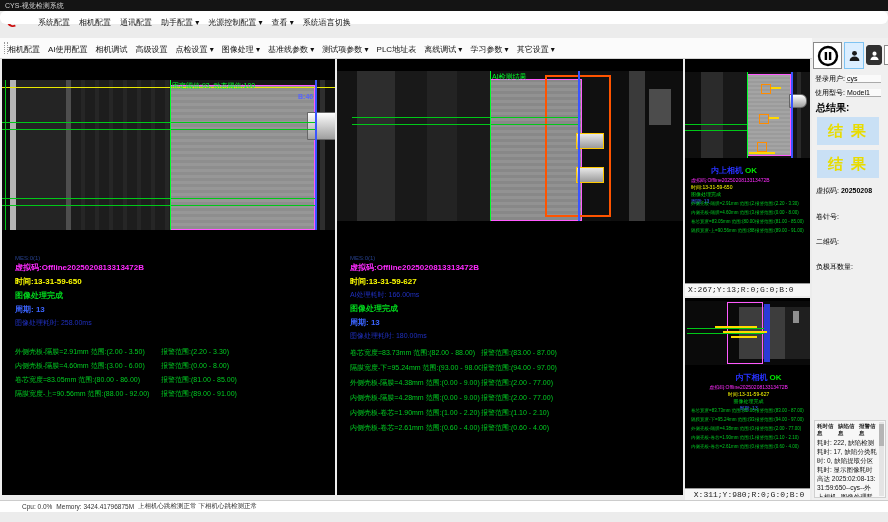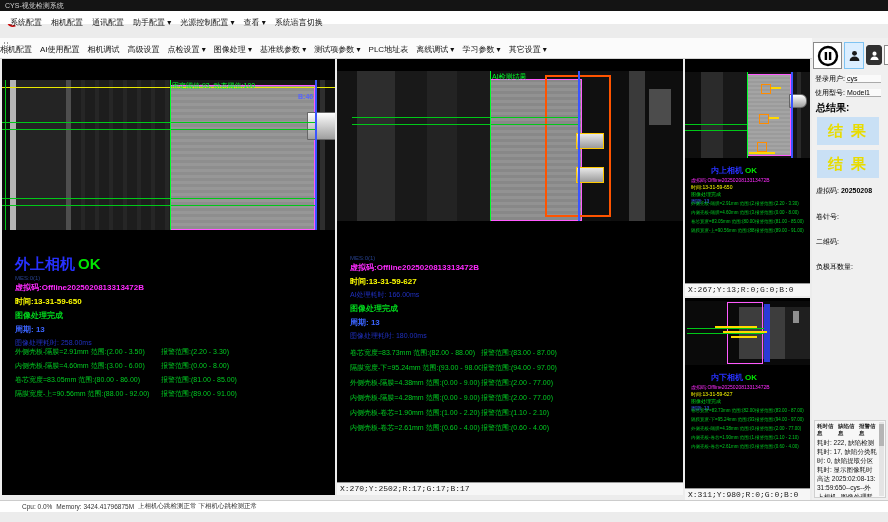--- a/index.html
+++ b/index.html
@@ -1,30 +1,30 @@
 <!DOCTYPE html>
 <html><head>
 <meta charset="utf-8">
 <style>
   html,body{margin:0;padding:0;background:#dcdcdc;}
   #window{position:relative;width:888px;height:522px;background:#ececec;font-family:"Liberation Sans",sans-serif;overflow:hidden;}
   .titlebar{position:absolute;left:0;top:0;width:100%;height:11px;background:#141414;color:#cfcfcf;font-size:7px;line-height:11px;padding-left:5px;box-sizing:border-box;}
-  .menubar{position:absolute;left:0;top:11px;width:100%;height:13px;background:#fff;padding-left:10px;box-sizing:border-box;white-space:nowrap;}
+  .menubar{position:absolute;left:0;top:11px;width:100%;height:13px;background:#fff;padding-left:38px;box-sizing:border-box;white-space:nowrap;border-radius:6px;}
   .mi{display:inline-block;font-size:8px;line-height:13px;color:#111;margin-right:9px;cursor:default;}
   .logo{position:absolute;left:3px;top:12px;width:18px;height:18px;}
   .tabrow{position:absolute;left:0;top:24px;width:100%;height:14px;background:#f0f0f0;border-bottom:1px solid #c8c8c8;box-sizing:border-box;}
   .tab{display:inline-block;margin-left:4px;margin-top:1px;padding:0 7px;font-size:8px;line-height:12px;background:#fff;border:1px solid #b8b8b8;border-bottom:none;color:#111;}
-  .toolbar{position:absolute;left:0;top:38px;width:100%;height:21px;background:#fbfbfb;border-bottom:1px solid #d5d5d5;box-sizing:border-box;padding-left:0;white-space:nowrap;}
+  .toolbar{position:absolute;left:0;top:38px;width:100%;height:21px;background:#fbfbfb;border-bottom:1px solid #d5d5d5;box-sizing:border-box;padding-left:8px;white-space:nowrap;}
   .toolbar::before{content:"";position:absolute;left:4px;top:4px;bottom:4px;width:2px;border-left:1px dotted #999;border-right:1px dotted #999;}
   .ti{display:inline-block;font-size:8px;line-height:21px;color:#111;margin-right:8px;}
   .cam{position:absolute;background:#000;}
   .cam1{left:2px;top:59px;width:333px;height:436px;}
   .cam2{left:337px;top:59px;width:346px;height:436px;}
   .cam3{left:685px;top:59px;width:125px;height:237px;}
-  .cam4{left:685px;top:298px;width:125px;height:203px;}
+  .cam4{left:685px;top:298px;width:125px;height:203px;text-align:center;}
   .camstatus{position:absolute;left:0;right:0;bottom:0;height:13px;background:#f6f6f6;border-top:1px solid #999;font-family:"Liberation Mono","DejaVu Sans Mono",monospace;font-size:8px;line-height:12px;color:#222;padding-left:3px;box-sizing:border-box;}
   .photo{position:absolute;overflow:hidden;}
   .p1{left:0;top:21px;width:333px;height:150px;background:#161616;}
   .p2{left:0;top:12px;width:346px;height:150px;background:#101010;}
   .p3{left:0;top:13px;width:125px;height:86px;background:#121212;}
   .p4{left:0;top:3px;width:125px;height:64px;background:#0a0a0a;}
   .shape{position:absolute;}
   .hl{position:absolute;height:1px;background:#00c818;}
   .vl{position:absolute;width:1px;background:#00c818;}
   .yline{background:#e8e800;}
@@ -121,21 +121,20 @@
       <div class="hl" style="left:0;top:49px;width:313px"></div>
       <div class="hl" style="left:0;top:118px;width:313px"></div>
       <div class="hl" style="left:0;top:125px;width:313px"></div>
       <div class="vl" style="left:3px;top:0;height:150px"></div>
       <div class="vl" style="left:168px;top:0;height:150px;background:#00ff2a"></div>
       <div class="vl bline" style="left:313px;top:0;height:150px;width:2px"></div>
       <div class="shape" style="left:170px;top:1px;font-size:7px;color:#00ff2a;white-space:nowrap">固定阈值:93, 动态阈值:100</div>
       <div class="shape" style="left:296px;top:13px;font-size:7px;font-weight:bold;color:#5864ff">B:46</div>
     </div>
     <div class="tblock">
-      <div class="t-title"><span>外上相机</span><span class="t-ok">OK</span></div>
       <div class="t-mes">MES:0(1)</div>
       <div class="t-code">虚拟码:Offline2025020813313472B</div>
       <div class="t-time">时间:13-31-59-650</div>
       <div class="t-status">图像处理完成</div>
       <div class="t-cycle">周期: 13</div>
       <div class="t-elapsed">图像处理耗时: 258.00ms</div>
     </div>
     <div class="rows">
 
     <div class="row">
@@ -206,21 +205,20 @@
       </div>
         <div class="row">
         <span class="rm">内侧壳板-卷芯=1.90mm 范围:(1.00 - 2.20)</span>
         <span class="ra">报警范围:(1.10 - 2.10)</span>
       </div>
         <div class="row">
         <span class="rm">内侧壳板-卷芯=2.61mm 范围:(0.60 - 4.00)</span>
         <span class="ra">报警范围:(0.60 - 4.00)</span>
       </div>
       </div>
-    <div class="camstatus">X:270;Y:2502;R:17;G:17;B:17</div>
   </div>
 
   <div class="cam cam3">
     <div class="photo p3">
       <div class="shape" style="left:0;top:0;width:16px;height:100%;background:#0e0e0e"></div>
       <div class="shape" style="left:16px;top:0;width:22px;height:100%;background:#2b2b2b"></div>
       <div class="shape" style="left:38px;top:0;width:24px;height:100%;background:#181818"></div>
       <div class="shape" style="left:106px;top:0;width:19px;height:100%;background:#141414"></div>
       <div class="shape" style="left:112px;top:0;width:4px;height:100%;background:#2a2a2a"></div>
       <div class="shape" style="left:62px;top:2px;width:44px;height:82px;background:repeating-linear-gradient(0deg,#9b9b9b 0 2px,#a4a4a4 2px 4px);border:1px solid #ff5aff;box-sizing:border-box"></div>

